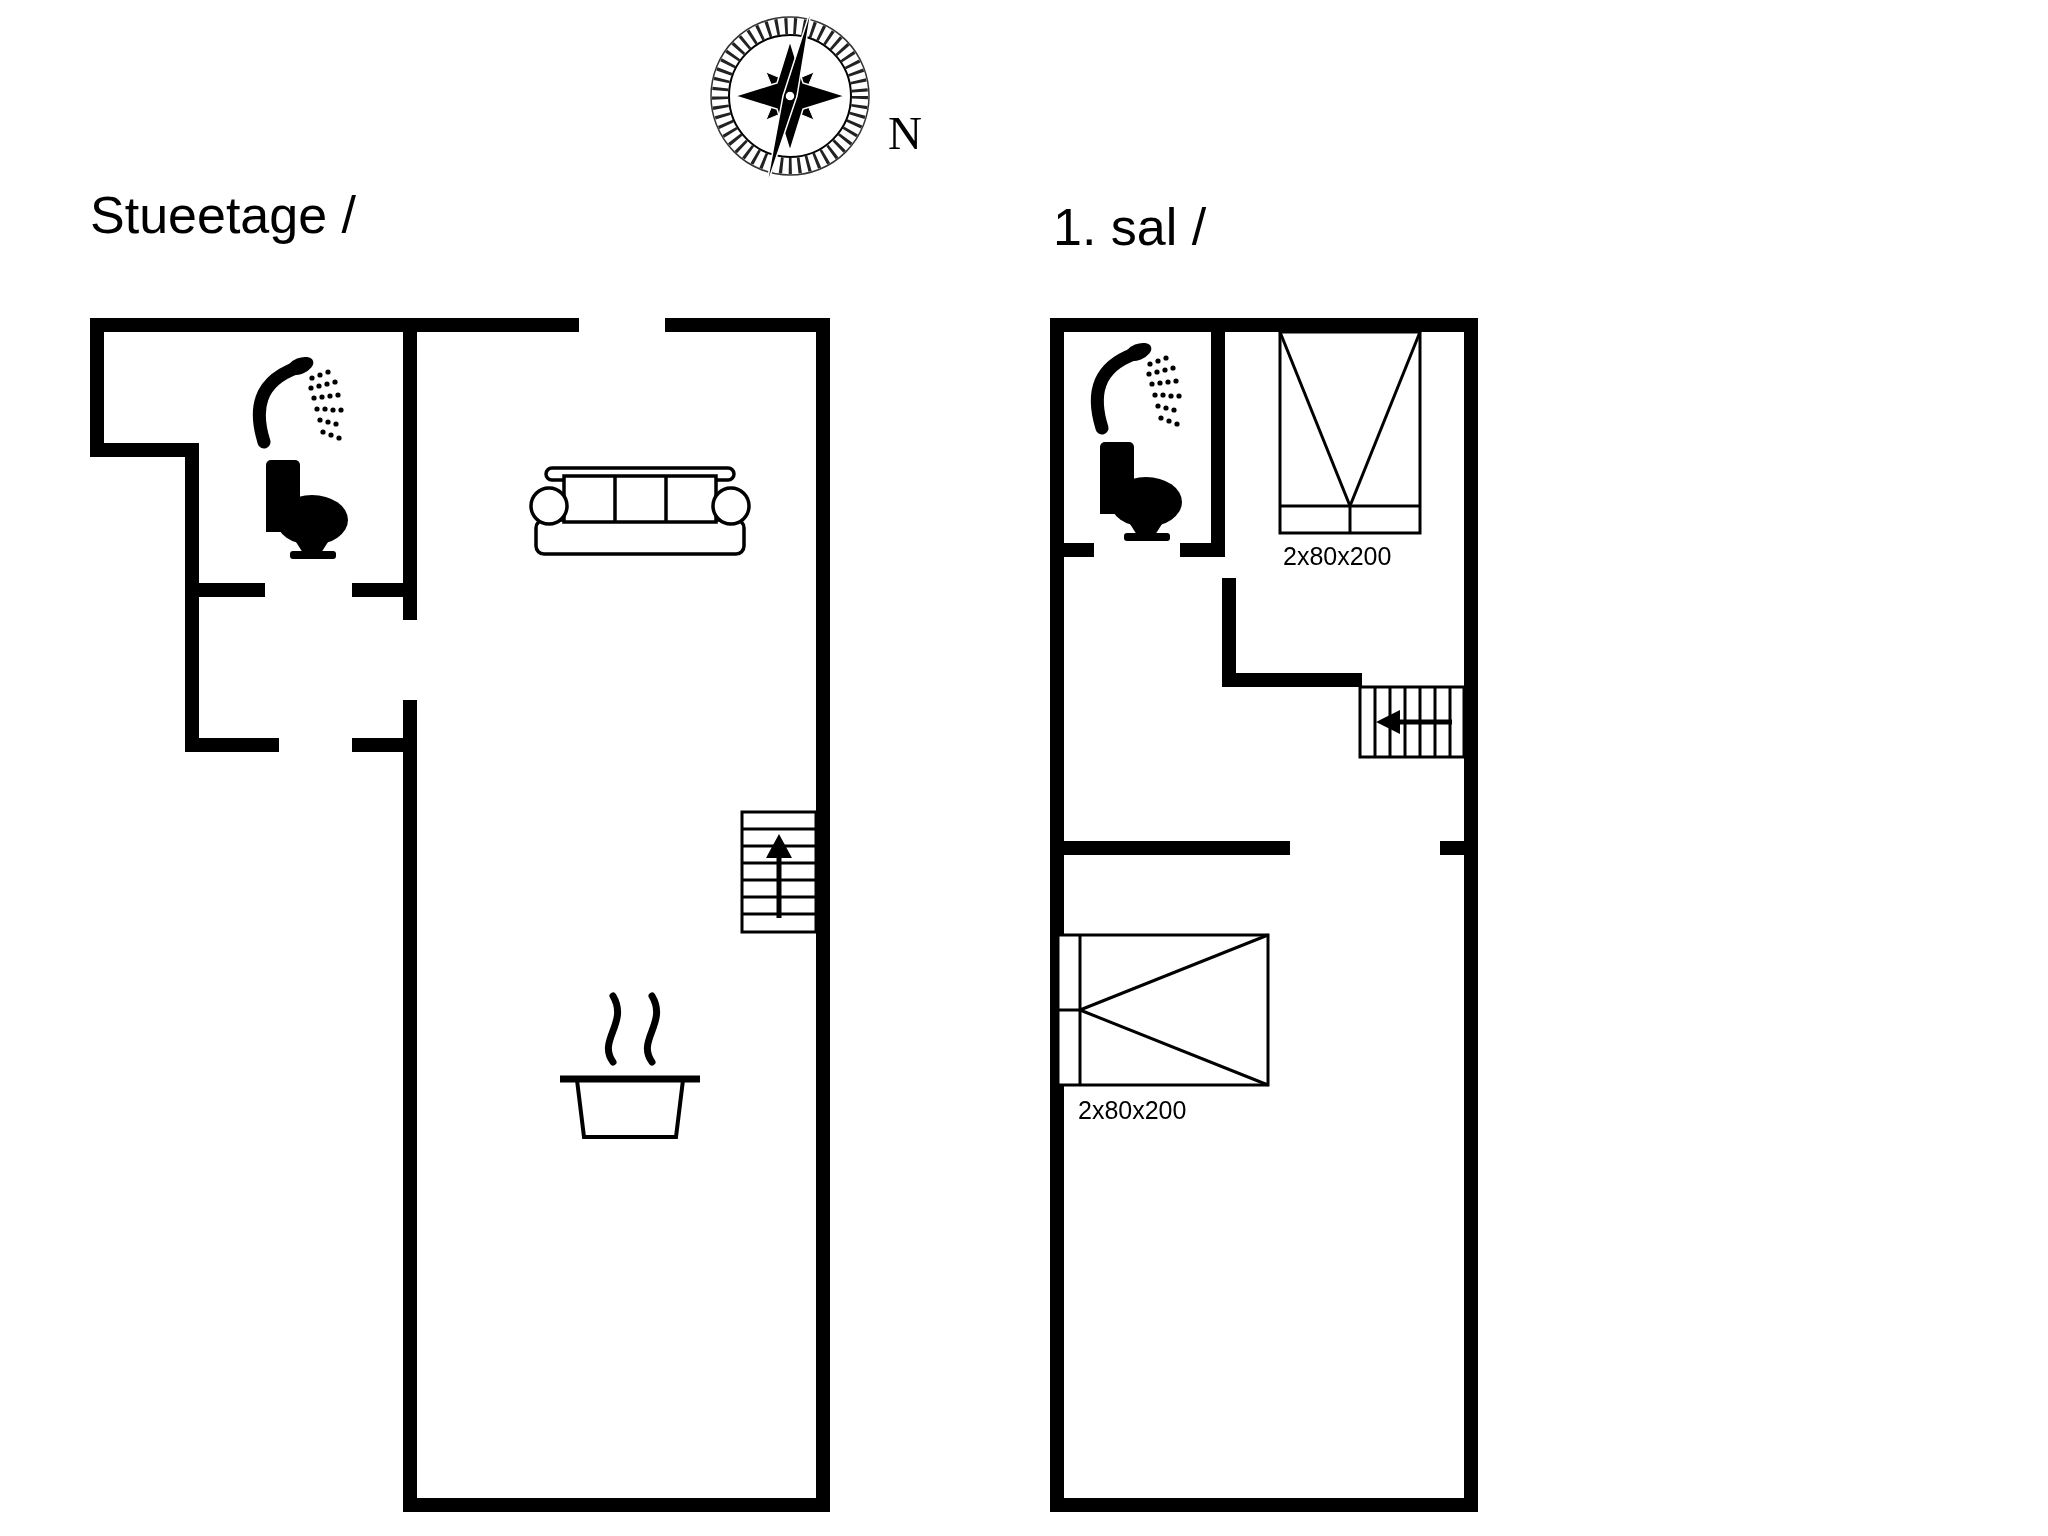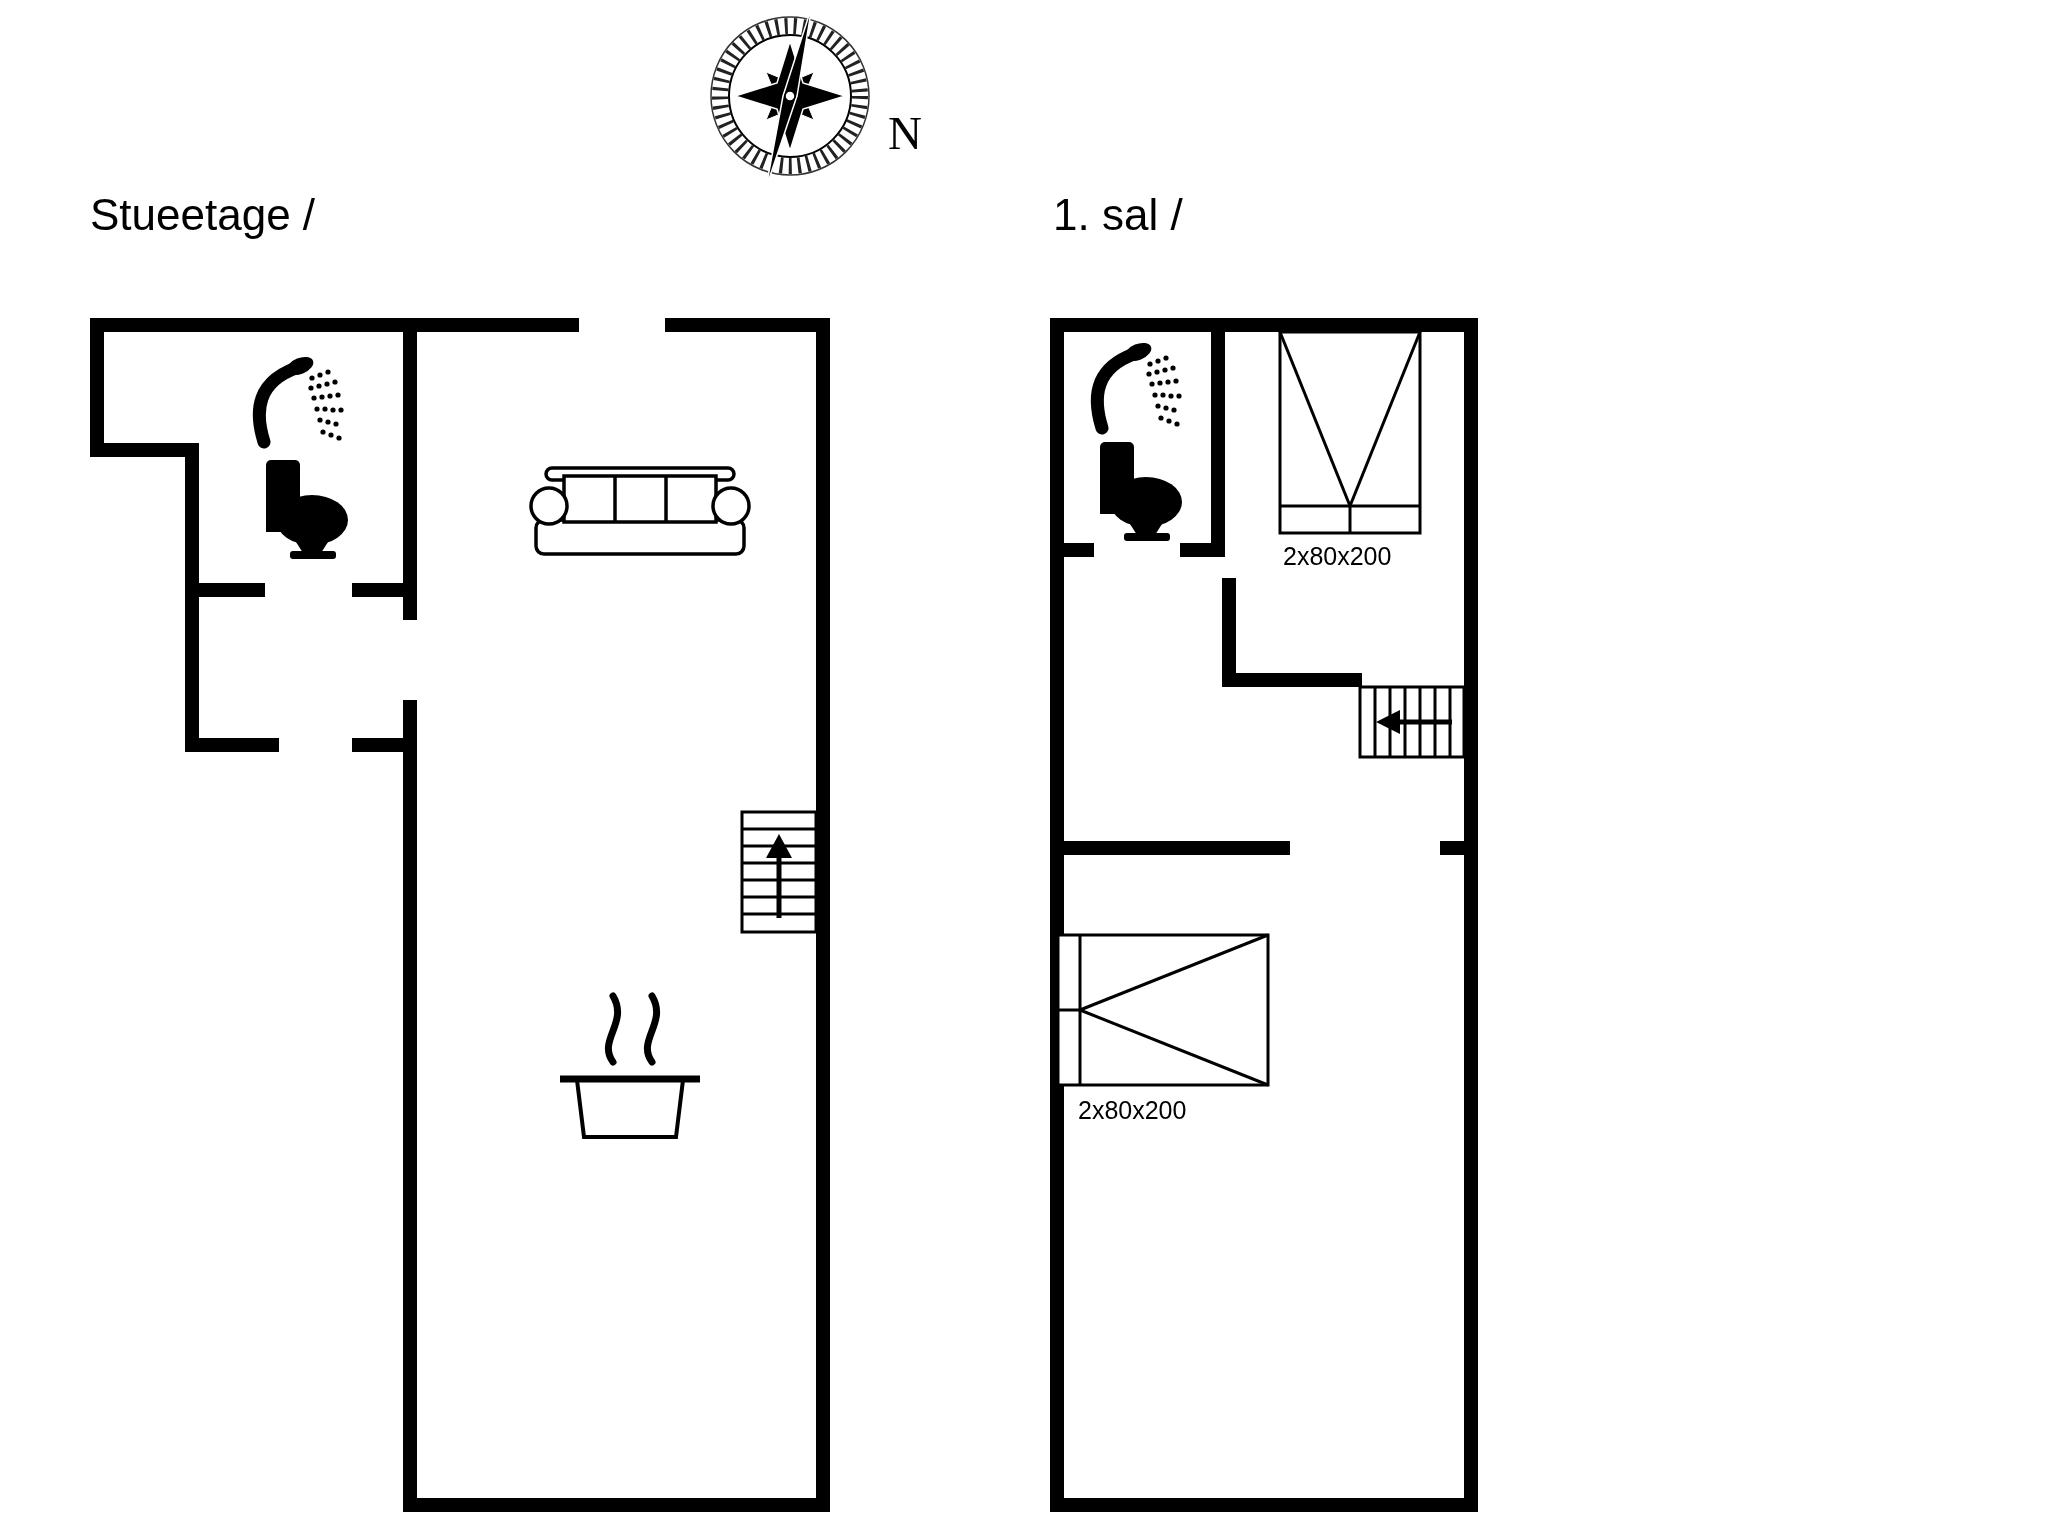--- a/index.html
+++ b/index.html
@@ -7,21 +7,21 @@
     position:relative;
     width:2048px;height:1536px;
     background:#ffffff;
     overflow:hidden;
     font-family:"Liberation Sans", sans-serif;
     color:#000;
   }
   .stage svg{position:absolute;left:0;top:0;}
   .floor-title{
     position:absolute;
-    font-size:44px;
+    font-size:52px;
     line-height:58px;
     font-weight:400;
     color:#000;
     white-space:nowrap;
   }
   .floor-title span{display:block;}
   .bed-label{
     position:absolute;
     font-size:25px;
     color:#000;
@@ -186,21 +186,21 @@
         <line class="thin" x1="1268" y1="1085" x2="1080" y2="1010"></line>
         <line class="thin" x1="1058" y1="1010" x2="1080" y2="1010"></line>
       </g>
     </g>
   </svg>
 
   <div class="floor-title" style="left:90px;top:186px">
     <span>Stueetage /</span>
   </div>
 
-  <div class="floor-title" style="left:1053px;top:186px">
+  <div class="floor-title" style="left:1053px;top:198px">
     <span>1. sal /</span>
   </div>
 
   <span class="bed-label" style="left:1283px;top:542px">2x80x200</span>
   <span class="bed-label" style="left:1078px;top:1096px">2x80x200</span>
 
   <span class="north-label" style="left:888px;top:106px">N</span>
 </div>
 
 </body></html>

